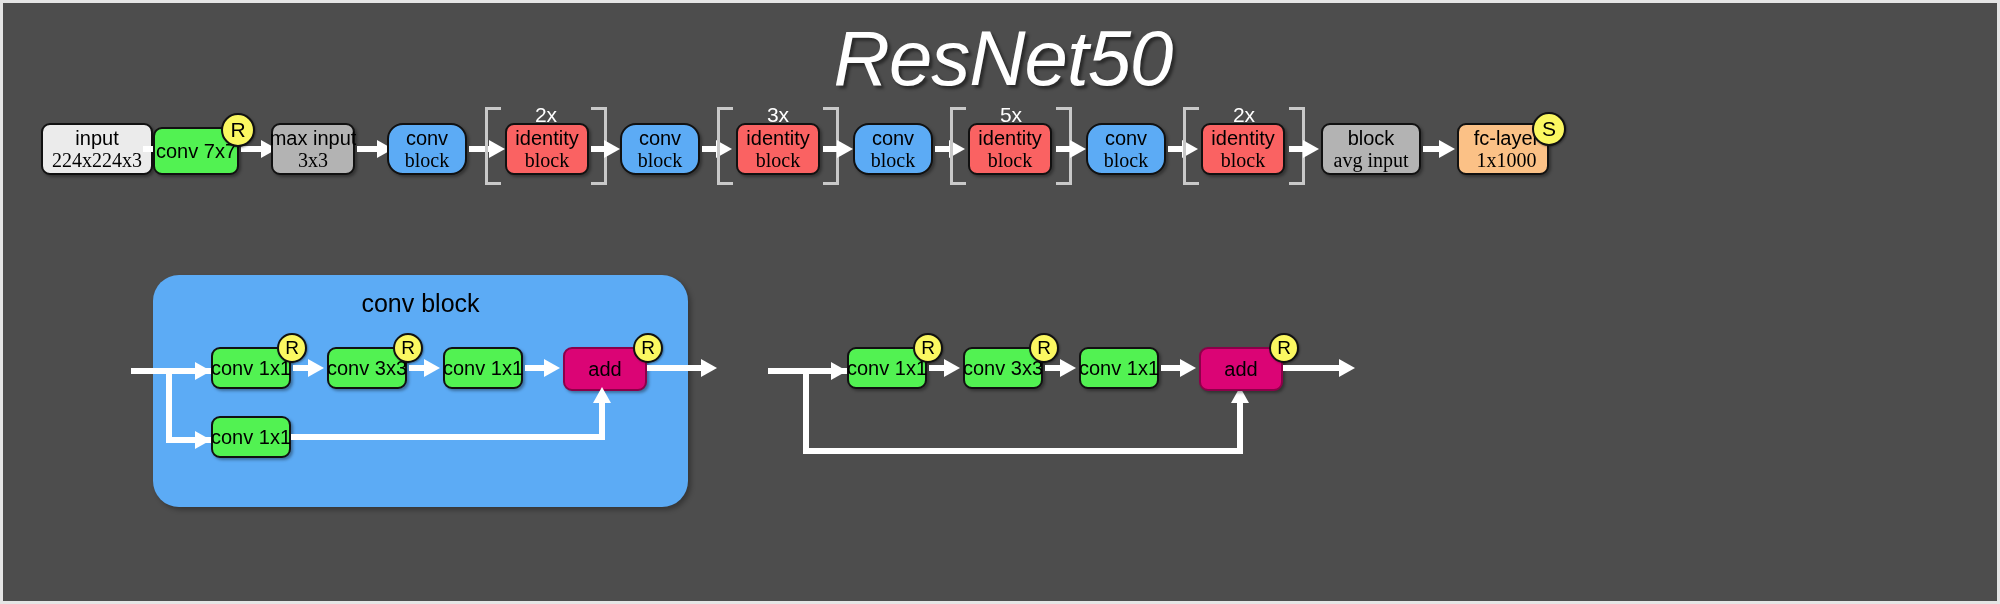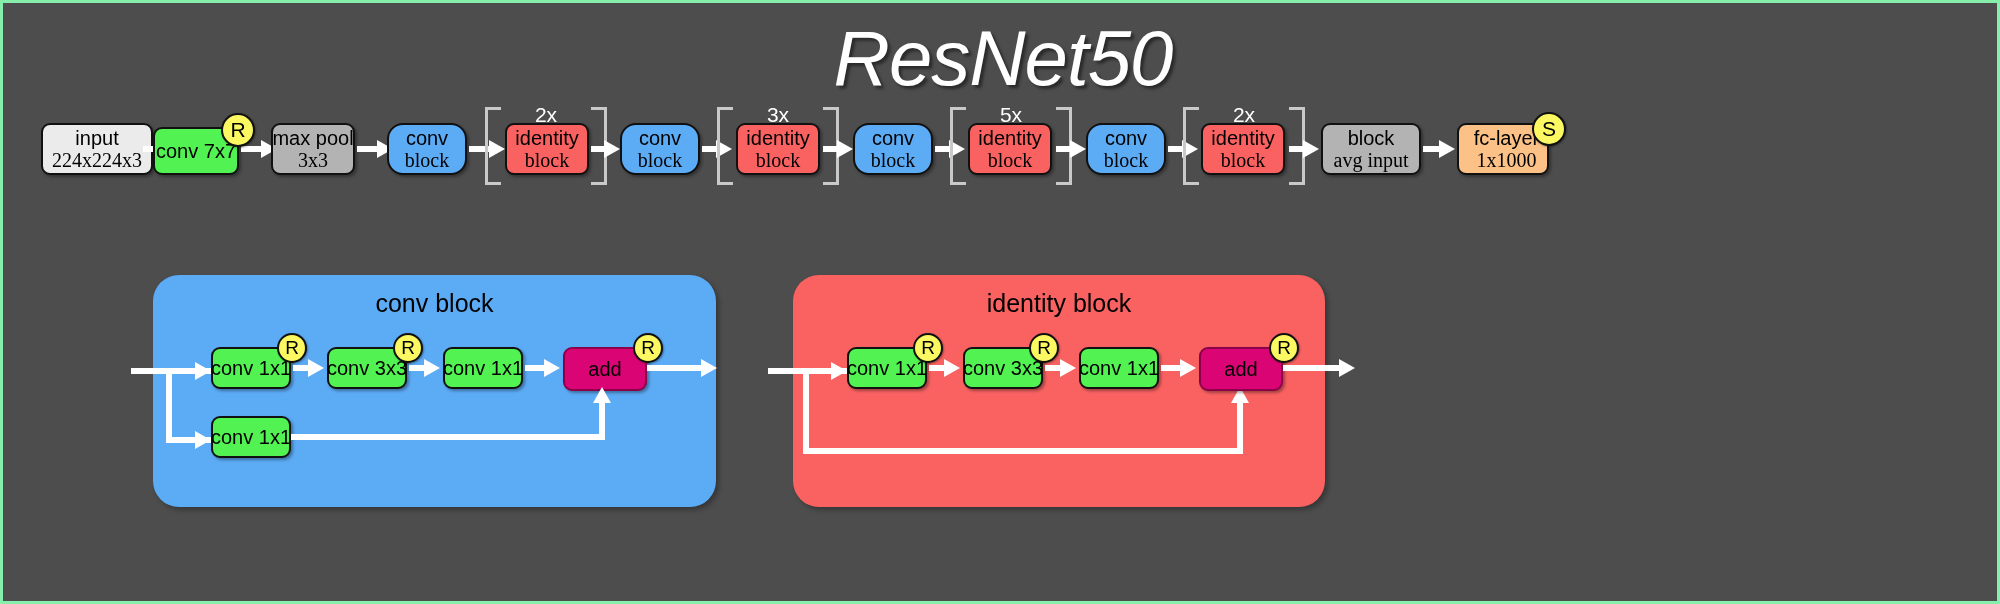--- a/index.html
+++ b/index.html
@@ -2,21 +2,21 @@
 <html><head>
 <meta charset="utf-8">
 <style>
   html,body{margin:0;padding:0;background:#000;}
   body{font-family:"Liberation Sans","DejaVu Sans",sans-serif;}
 
   #canvas{
     position:relative;
     width:2000px;height:604px;
     background:#4d4d4d;
-    border:3px solid #86efac;
+    border:3px solid #e5e5e5;
     box-sizing:border-box;
     overflow:hidden;
   }
 
   
   #title{
     position:absolute;left:0;top:10px;width:2000px;
     text-align:center;
     font-style:italic;
     font-weight:400;
@@ -138,21 +138,21 @@
     <div class="node n-green" style="left:150px;top:124px;width:86px;height:48px;">
       <span>conv 7x7</span>
     </div>
     <div class="badge" style="left:218px;top:110px;">
       <span>R</span>
     </div>
     <div class="ln h" style="left:238px;top:143px;width:20px;"></div>
     <div class="ahead" style="left:258px;top:137px;"></div>
 
     <div class="node n-gray2" style="left:268px;top:120px;width:84px;height:52px;">
-      <span>max pool</span>
+      <span>max input</span>
       <span class="l2">3x3</span>
     </div>
     <div class="ln h" style="left:354px;top:143px;width:20px;"></div>
     <div class="ahead" style="left:374px;top:137px;"></div>
 
     <div class="node n-blue" style="left:384px;top:120px;width:80px;height:52px;">
       <span>conv</span>
       <span class="l2">block</span>
     </div>
     <div class="ln h" style="left:466px;top:143px;width:20px;"></div>
@@ -228,21 +228,21 @@
 
     <div class="node n-orange" style="left:1454px;top:120px;width:92px;height:52px;padding-left:7px;">
       <span>fc-layer</span>
       <span class="l2">1x1000</span>
     </div>
     <div class="badge" style="left:1529px;top:109px;">
       <span>S</span>
     </div>
   </div>
 
-  <div class="panel conv" style="left:150px;top:272px;width:535px;height:232px;padding-left:28px;">
+  <div class="panel conv" style="left:150px;top:272px;width:535px;height:232px;">
     <div class="panel-title">conv block</div>
   </div>
 
   <div class="ln h" style="left:128px;top:365px;width:82px;"></div>
   <div class="ahead" style="left:192px;top:359px;"></div>
 
   <div class="ln v" style="left:163px;top:365px;height:75px;"></div>
   <div class="ln h" style="left:163px;top:434px;width:47px;"></div>
   <div class="ahead" style="left:192px;top:428px;"></div>
 
@@ -280,23 +280,20 @@
   <div class="ln h" style="left:644px;top:362px;width:64px;"></div>
   <div class="ahead" style="left:698px;top:356px;"></div>
 
   <div class="node n-green" style="left:208px;top:413px;width:80px;height:42px;">
     <span>conv 1x1</span>
   </div>
   <div class="ln h" style="left:288px;top:431px;width:314px;"></div>
   <div class="ln v" style="left:596px;top:396px;height:38px;"></div>
   <div class="ahead up" style="left:590px;top:384px;"></div>
 
-  <div class="panel identity" style="left:790px;top:272px;width:532px;height:232px;">
-    <div class="panel-title">identity block</div>
-  </div>
 
   <div class="ln h" style="left:765px;top:365px;width:82px;"></div>
   <div class="ahead" style="left:828px;top:359px;"></div>
   <div class="ln v" style="left:800px;top:365px;height:86px;"></div>
   <div class="ln h" style="left:800px;top:445px;width:440px;"></div>
   <div class="ln v" style="left:1234px;top:396px;height:52px;"></div>
   <div class="ahead up" style="left:1228px;top:384px;"></div>
 
   <div class="node n-green" style="left:844px;top:344px;width:80px;height:42px;">
     <span>conv 1x1</span>

